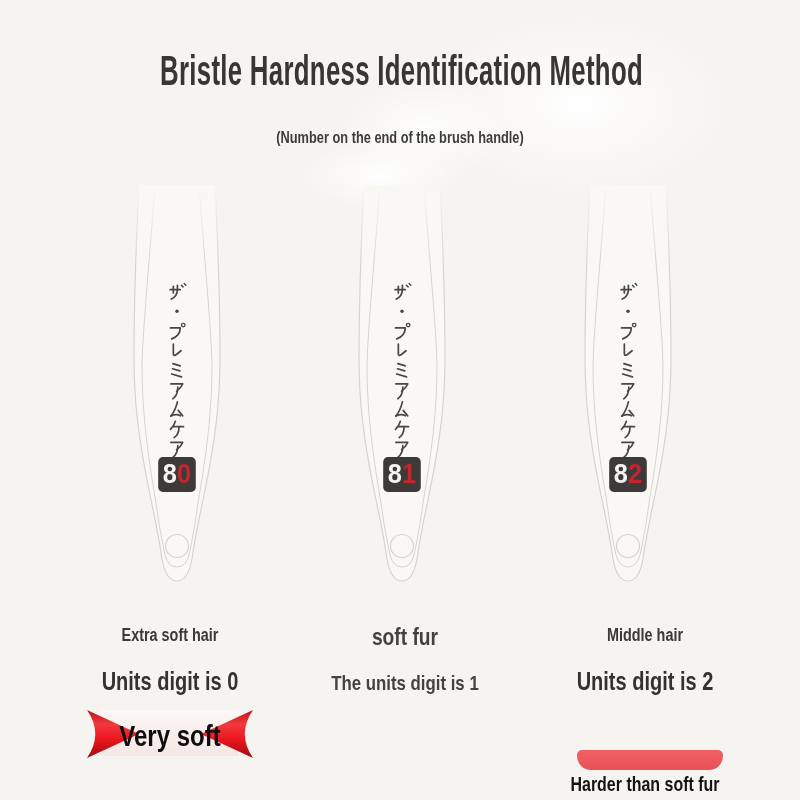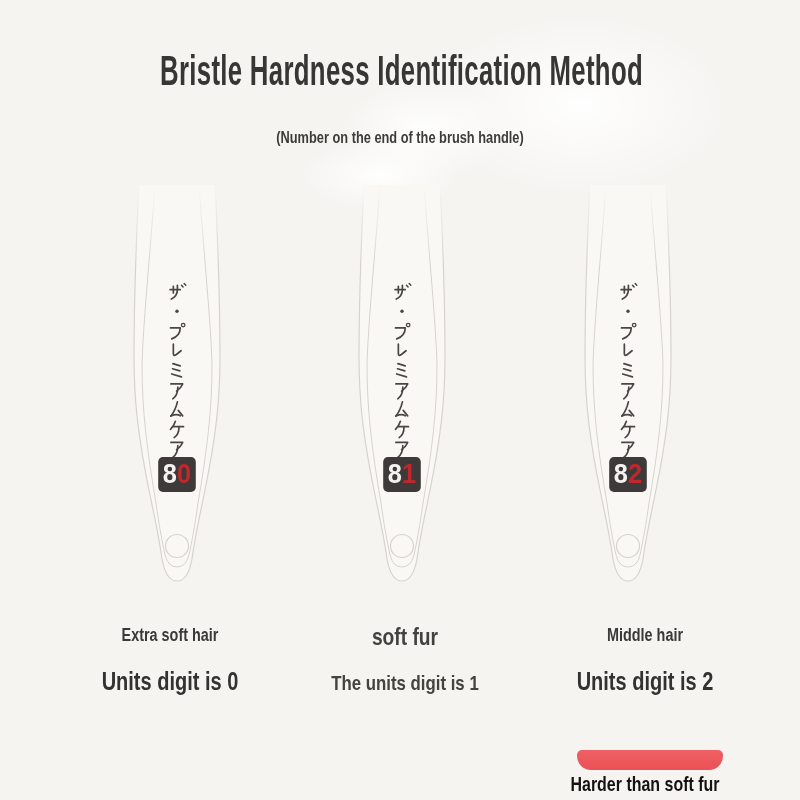--- a/index.html
+++ b/index.html
@@ -141,19 +141,39 @@
   </div>
 
   <div class="lbl hair col1">Extra soft hair</div>
   <div class="lbl hair col2">soft fur</div>
   <div class="lbl hair col3">Middle hair</div>
 
   <div class="lbl digit col1">Units digit is 0</div>
   <div class="lbl digit col2">The units digit is 1</div>
   <div class="lbl digit col3">Units digit is 2</div>
 
+  <div class="banner banner1 col1">
+    <svg class="bsvg" viewBox="0 0 172 52" width="172" height="52" aria-hidden="true">
+      <defs>
+        <linearGradient id="bandGrad" x1="0" y1="0" x2="0" y2="1">
+          <stop offset="0" stop-color="#fdf7f5"></stop>
+            <stop offset="1" stop-color="#f4e7e4"></stop>
+        </linearGradient>
+        <linearGradient id="coneGrad" x1="0" y1="0" x2="0" y2="1">
+          <stop offset="0" stop-color="#c11219"></stop>
+            <stop offset="0.3" stop-color="#f13a3e"></stop>
+          <stop offset="0.6" stop-color="#ee161e"></stop>
+            <stop offset="1" stop-color="#9c0c11"></stop>
+        </linearGradient>
+      </defs>
+      <rect x="17" y="1" width="138" height="46" fill="url(#bandGrad)"></rect>
+      <path d="M3,1 L55,25 L3,49 C14,33 14,17 3,1 Z" fill="url(#coneGrad)"></path>
+      <path d="M169,1 L117,25 L169,49 C158,33 158,17 169,1 Z" fill="url(#coneGrad)"></path>
+    </svg>
+    <span class="btxt">Very soft</span>
+  </div>
 
 
   <div class="banner banner3 col3">
     <div class="hl-band"></div>
     <span class="btxt hl-text">Harder than soft fur</span>
   </div>
 </div>
 
 </body></html>

